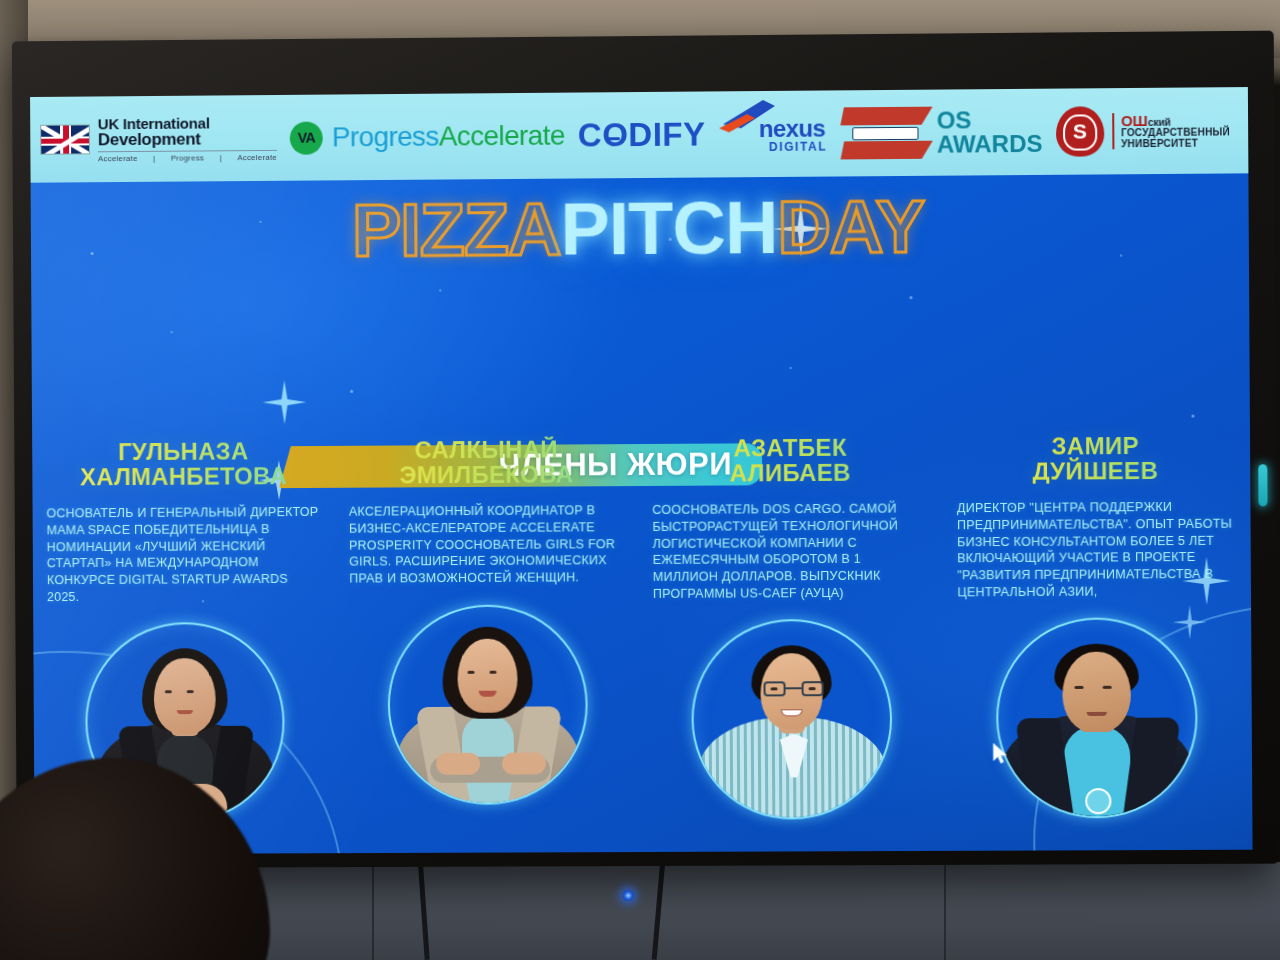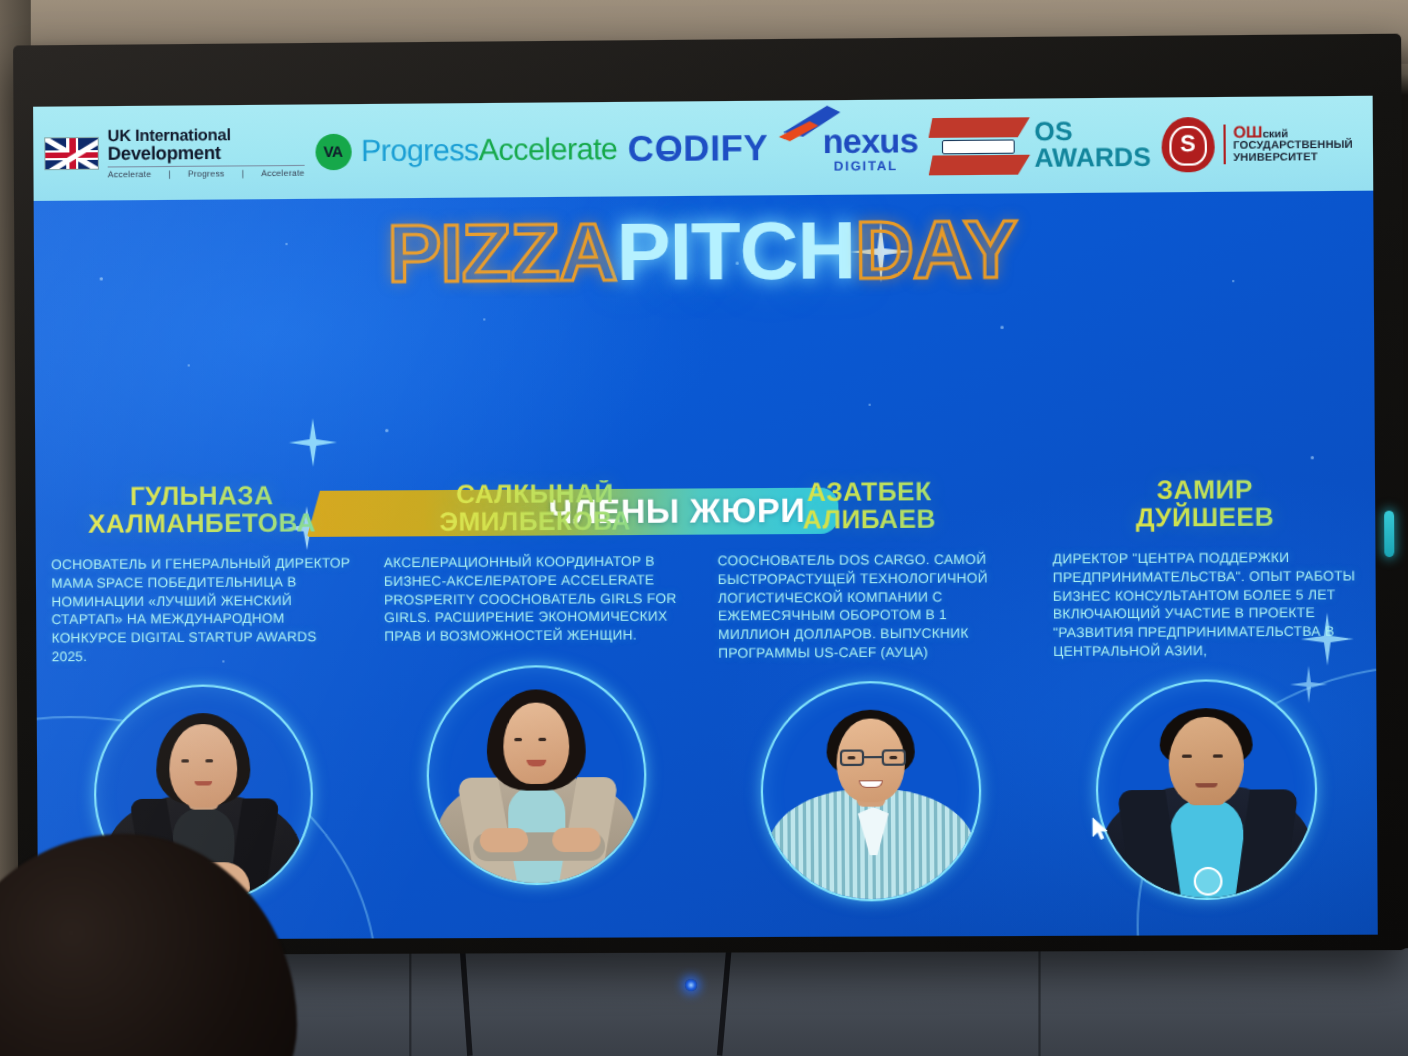--- a/index.html
+++ b/index.html
@@ -124,21 +124,21 @@
     position:relative;
   }
   .codify .o-mark {
     position:absolute; left:29px; top:21px; width:13px; height:3px;
     background:#1e4fc4; border-radius:2px;
   }
 
   
   .nexus { flex-direction:column; align-items:flex-start; position:relative; }
   .nexus-birds { position:absolute; left:-2px; top:-17px; width:66px; height:36px; }
-  .nexus-word { font-size:31px; font-weight:700; color:#1f4bbf; letter-spacing:-.6px; margin-left:40px; }
+  .nexus-word { font-size:24px; font-weight:700; color:#1f4bbf; letter-spacing:-.6px; margin-left:40px; }
   .nexus-sub { font-size:12px; font-weight:700; color:#1f4bbf; letter-spacing:1.6px; margin-left:50px; margin-top:-3px; }
 
   
   .doscargo { gap:4px; position:relative; }
   .dc-mark { width:92px; height:56px; position:relative; }
   .dc-band {
     position:absolute; background:#c0392b; left:0;
     clip-path:polygon(4% 0, 100% 0, 88% 100%, 0% 100%);
   }
   .dc-b1 { top:2px;  width:92px; height:18px; }

